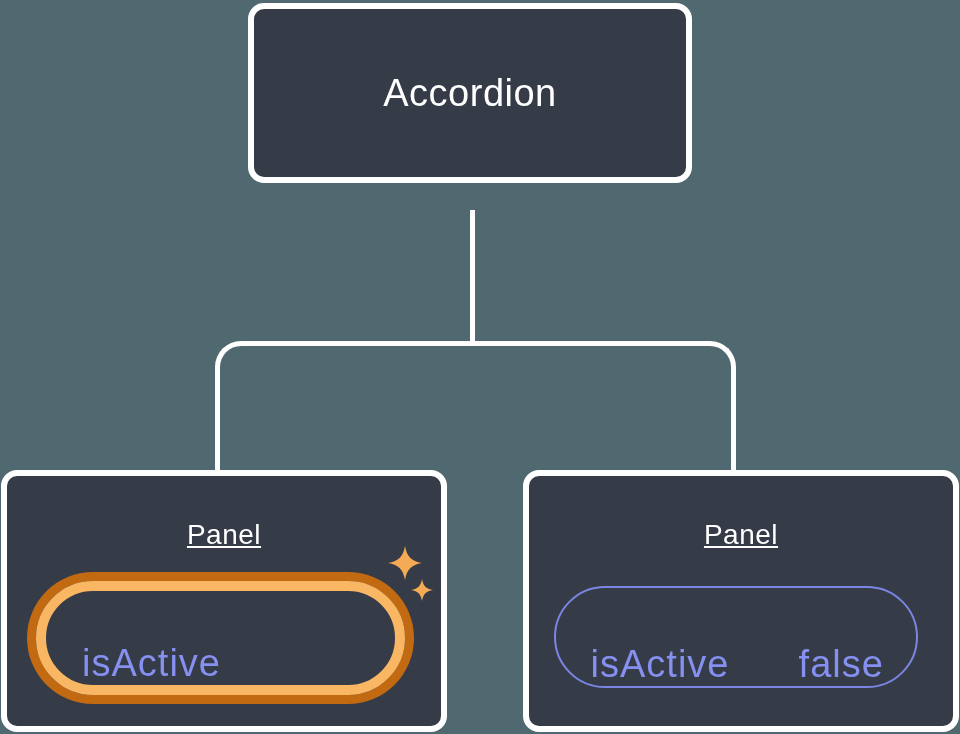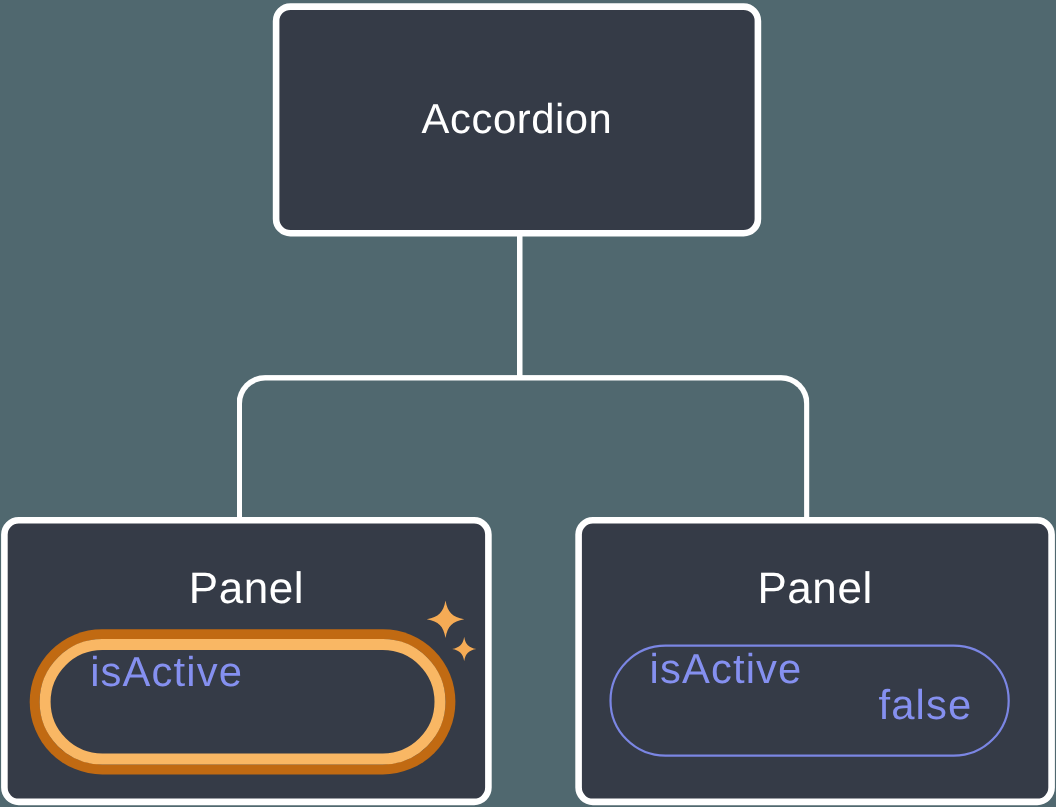--- a/index.html
+++ b/index.html
@@ -23,51 +23,52 @@
     font-family:"Liberation Sans", sans-serif;
     overflow:hidden;
   }
   .node{
     position:absolute;
     background:var(--card);
     border:6px solid var(--card-border);
     border-radius:16px;
   }
   .accordion-node{
-    left:248px;top:3px;width:444px;height:212px;
+    left:248px;top:3px;width:444px;height:180px;
     display:flex;align-items:center;justify-content:center;
   }
   .node-title{
     color:var(--text-title);
     font-size:38px;font-weight:500;letter-spacing:0.5px;
     line-height:44px;
   }
   .panel-node-left{left:1px;top:470px;width:446px;height:262px;}
   .panel-node-right{left:523px;top:470px;width:436px;height:262px;}
   .panel-title{
     position:absolute;left:0;right:0;top:37px;
     text-align:center;
     color:var(--text-title);
-    font-size:40px;font-weight:500;letter-spacing:0.5px;
+    font-size:28px;font-weight:500;letter-spacing:0.5px;
     line-height:44px;
+    text-decoration:underline;
   }
   
   .connector-stem{
     position:absolute;left:470px;top:210px;width:5px;height:135px;
     background:var(--connector);
   }
   .connector-branch{
     position:absolute;left:215px;top:341px;width:521px;height:129px;
     border:5px solid var(--connector);
     border-bottom:none;
     border-radius:26px 26px 0 0;
   }
   
   .pill{
-    position:absolute;display:flex;align-items:flex-start;
+    position:absolute;display:flex;align-items:flex-end;
     color:var(--prop-text);
     font-size:38px;letter-spacing:1px;
   }
   .pill-cell{
     display:flex;align-items:center;justify-content:center;
   }
   .pill-value{font-weight:700;letter-spacing:0.5px;}
   .pill-active{
     left:29px;top:105px;width:369px;height:114px;
     border:10px solid var(--highlight-inner);

